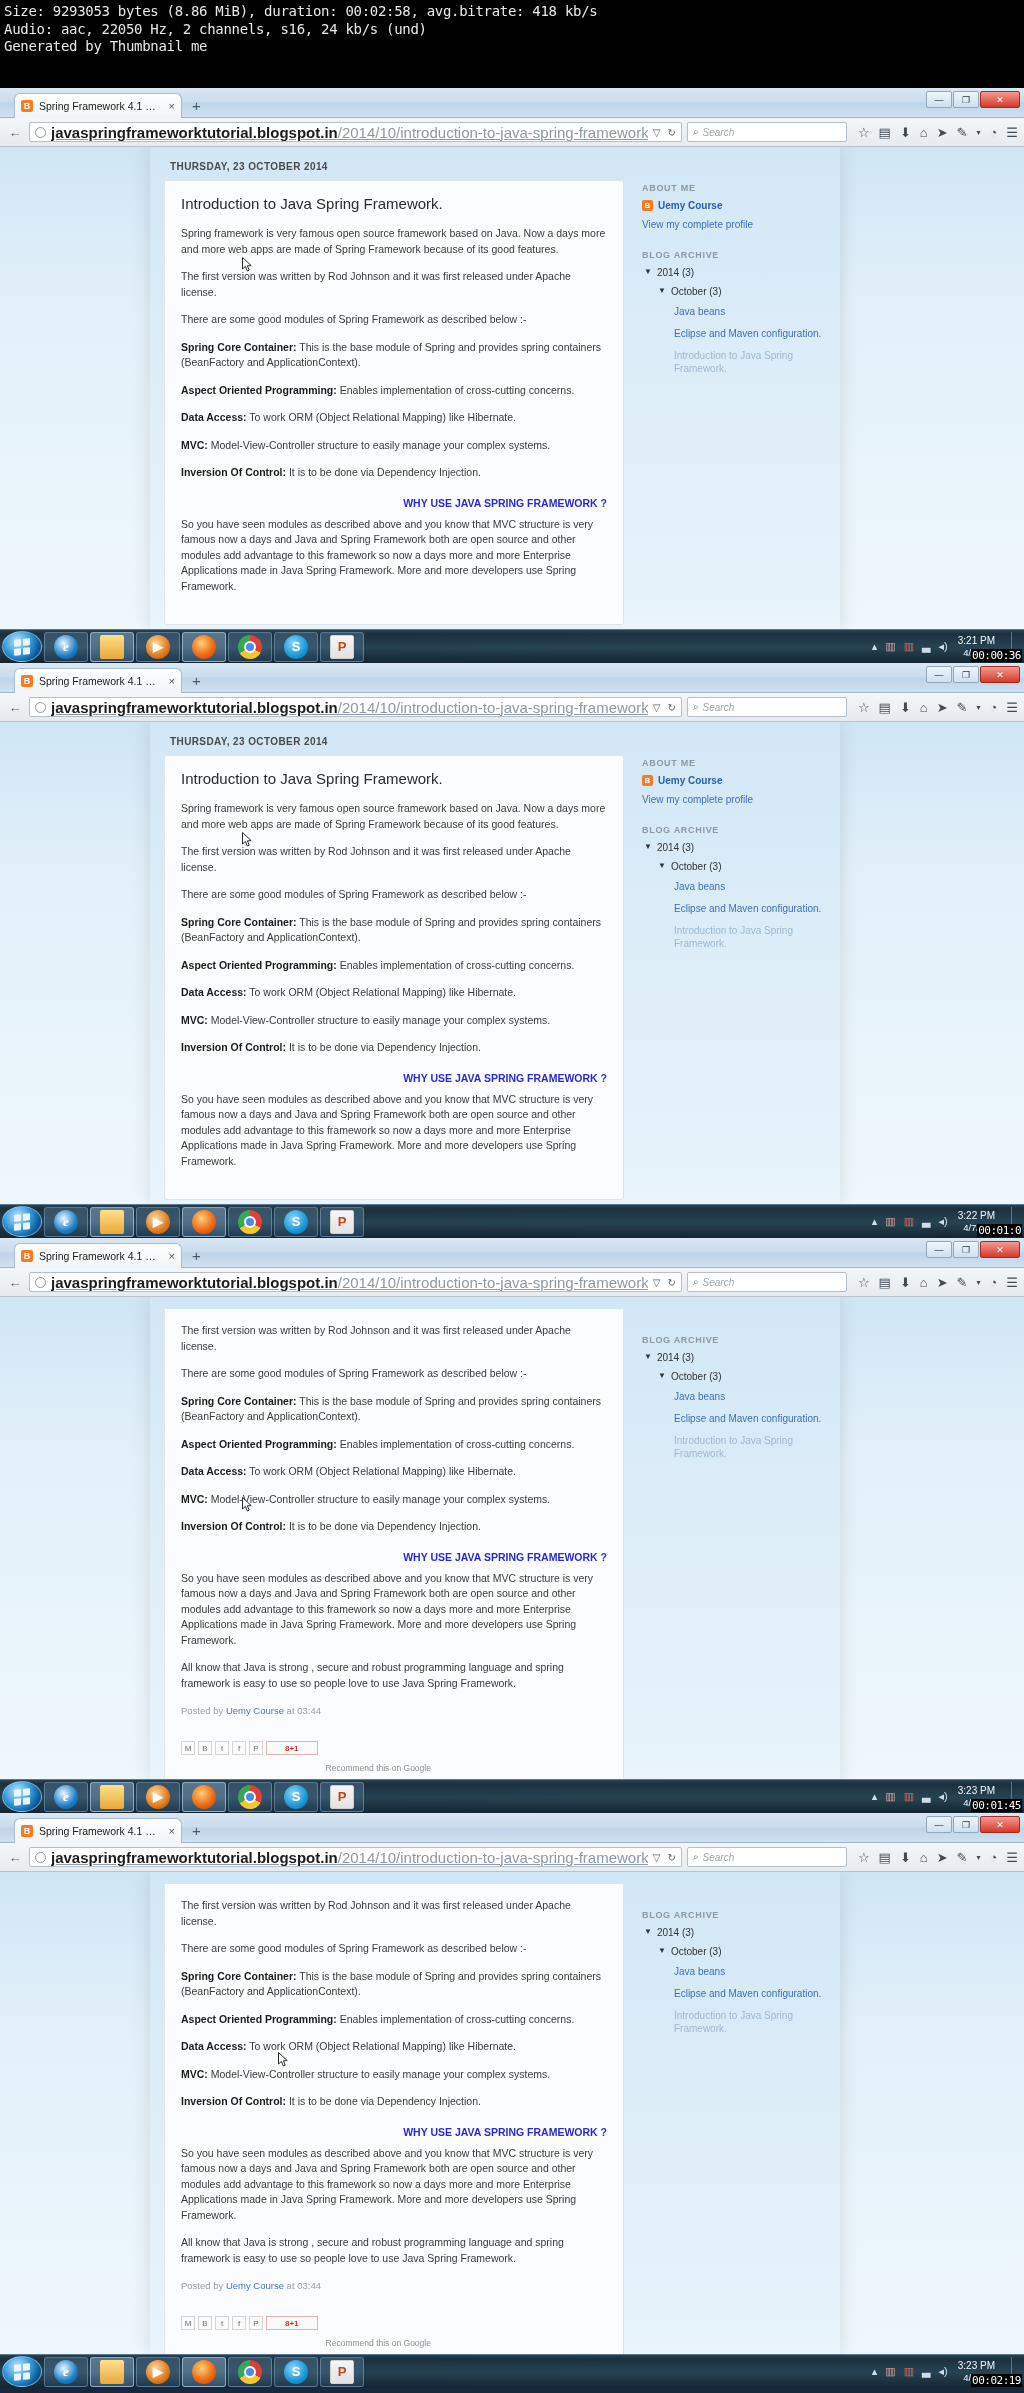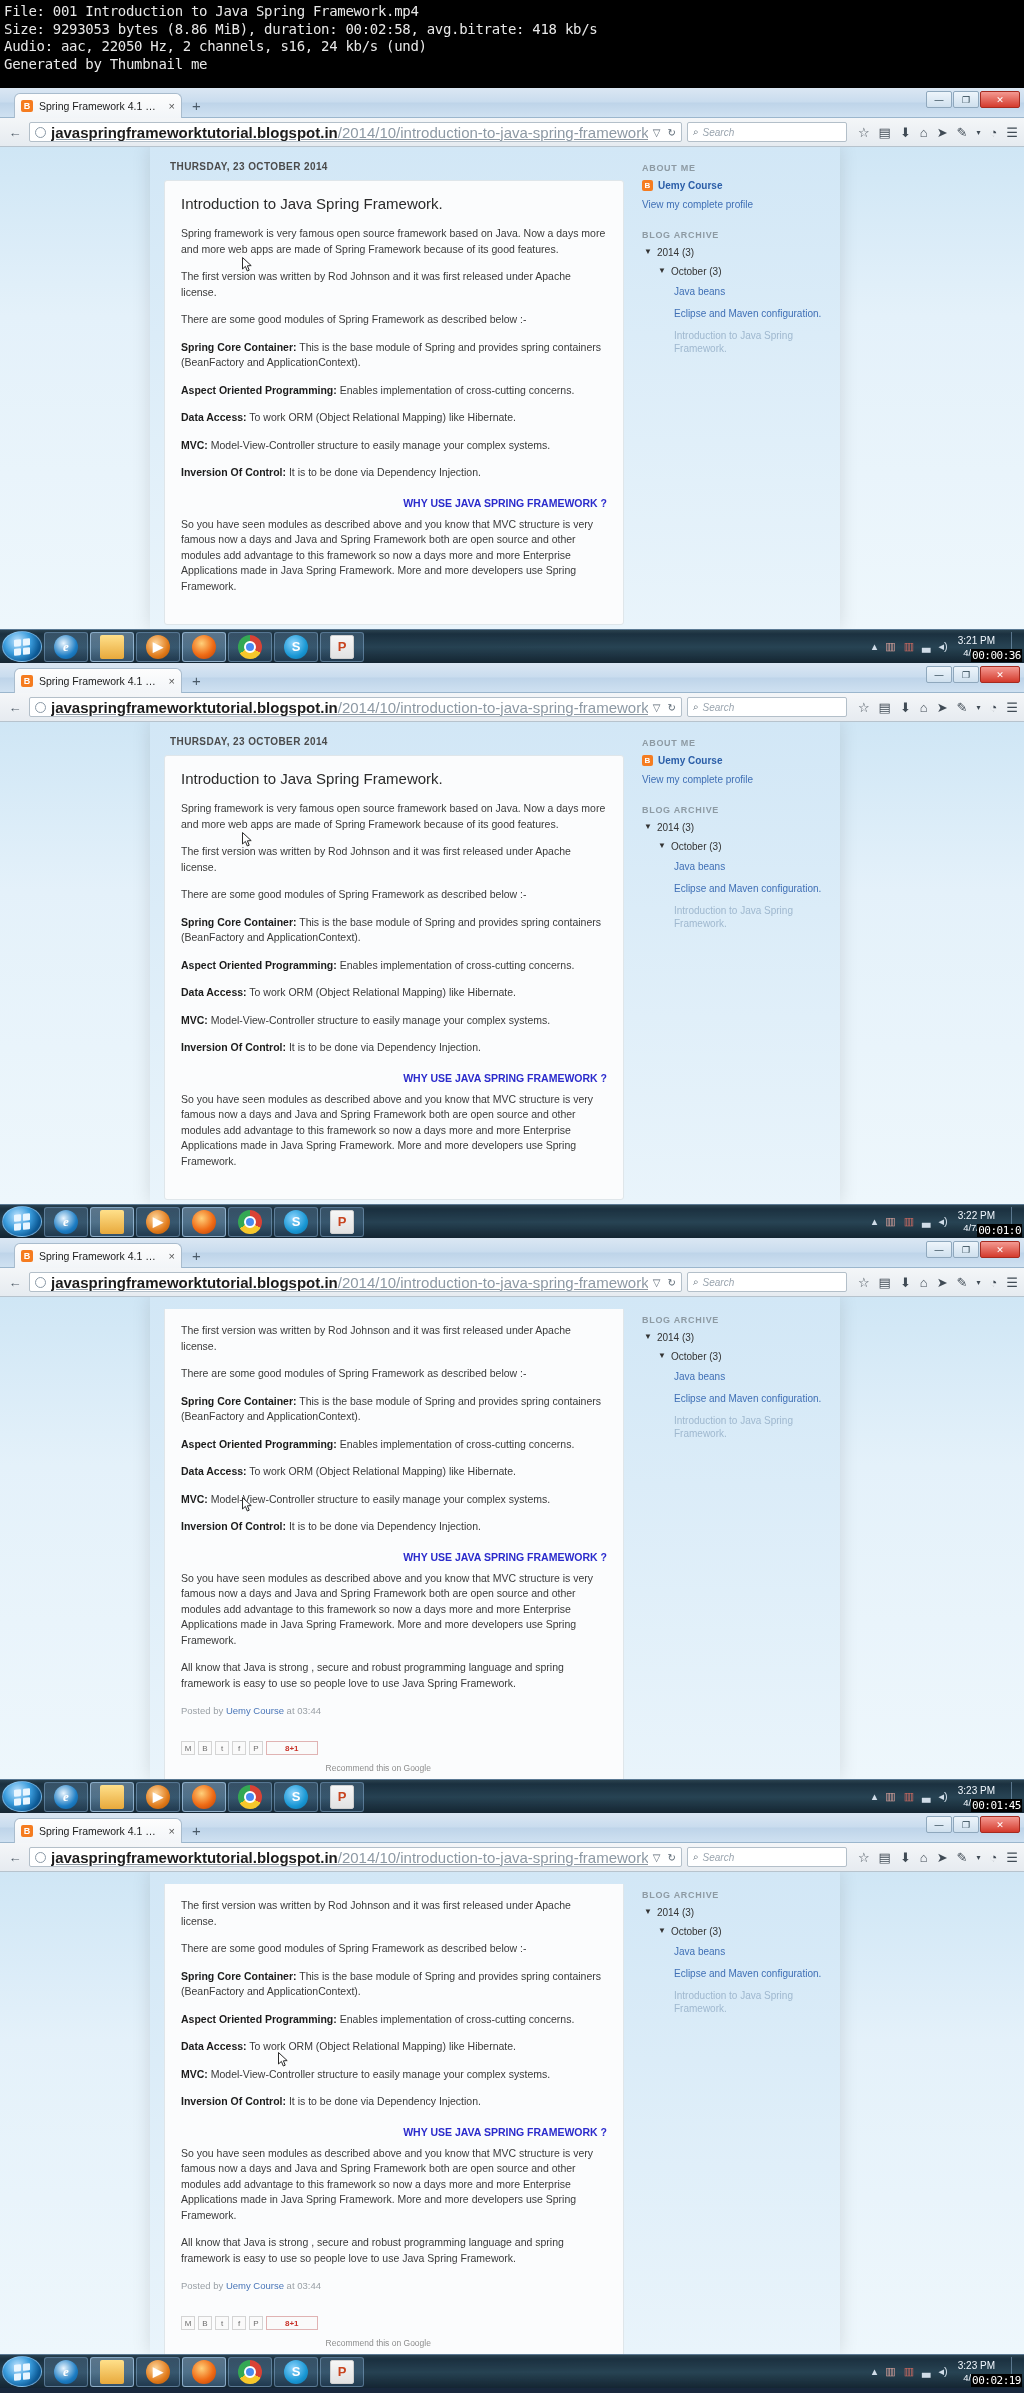--- a/index.html
+++ b/index.html
@@ -127,21 +127,21 @@
   .why-link{ text-align:right; font-size:10.5px; font-weight:bold; color:#2b2bcc; margin:16px 0 8px 0;}
   .posted{ font-size:9.5px; color:#9aa0a6; margin-top:14px;}
   .posted a{ color:#4a76b8; text-decoration:none;}
   .share-row{ display:flex; align-items:center; gap:3px; margin-top:7px;}
   .sb{ width:14px;height:14px;border:1px solid #d4d4d4;background:#fafafa;
        font-size:8px;color:#6d6d6d;display:flex;align-items:center;justify-content:center;}
   .gplus{ border:1px solid #e0b3b3; color:#c9332a; font-weight:bold; padding:0 18px; width:auto; font-size:8px;}
   .rec{ font-size:8.5px; color:#8d8d8d; margin-left:5px;margin-top:40px;}
   .nocomments{ font-size:14px; color:#2b2b2b; margin-top:22px; padding-left:2px;}
 
-  .blog-col-side{ position:absolute; left:492px; top:0; width:190px; padding-top:16px;}
+  .blog-col-side{ position:absolute; left:492px; top:12px; width:190px; padding-top:24px;}
   .side-h{ font-size:9px; font-weight:bold; color:#8d9aa3; letter-spacing:.7px; margin-bottom:7px;}
   .side-author{ display:flex; align-items:center; gap:5px; margin-bottom:8px;}
   .side-author .fav{ width:11px;height:11px;flex:0 0 11px;font-size:8px;}
   .side-author span.nm{ font-size:10px; font-weight:bold; color:#2b5ea8;}
   .side-link{ font-size:10px; color:#3f6fb5; margin-bottom:20px;}
   .arch-y,.arch-m{ font-size:10px; color:#333; display:flex; gap:5px; margin-bottom:8px;}
   .arch-y{ padding-left:2px;} .arch-m{ padding-left:16px;}
   .caret{ font-size:8px; color:#333; }
   .arch-item{ font-size:10px; color:#3f6fb5; padding-left:32px; margin-bottom:9px; line-height:13px;}
   .arch-item.current{ color:#9fb8cf; }
@@ -193,21 +193,20 @@
     position:absolute; right:2px; bottom:1px;
     font-family:"DejaVu Sans Mono", monospace; font-size:11px; color:#fff;
     background:#000; padding:0 1px; letter-spacing:-.5px;
   }
   .showdesk{ width:9px;height:30px;border-left:1px solid rgba(180,215,250,.4); flex:0 0 9px; margin-left:4px;}
 </style>
 </head>
 <body>
 
 <div class="vidinfo">
-  <div>File: 001 Introduction to Java Spring Framework.mp4</div>
   <div>Size: 9293053 bytes (8.86 MiB), duration: 00:02:58, avg.bitrate: 418 kb/s</div>
   <div>Audio: aac, 22050 Hz, 2 channels, s16, 24 kb/s (und)</div>
   <div>Generated by Thumbnail me</div>
 </div>
 
 <div class="panel" id="panel0" style="top: 88px;">
     <div class="wallpaper">
     <div class="wp-cloud" style="left:6%;top:14%;width:180px;height:60px;"></div>
     <div class="wp-cloud" style="left:60%;top:8%;width:240px;height:70px;"></div>
     <div class="wp-cloud" style="left:30%;top:26%;width:150px;height:46px;"></div>

